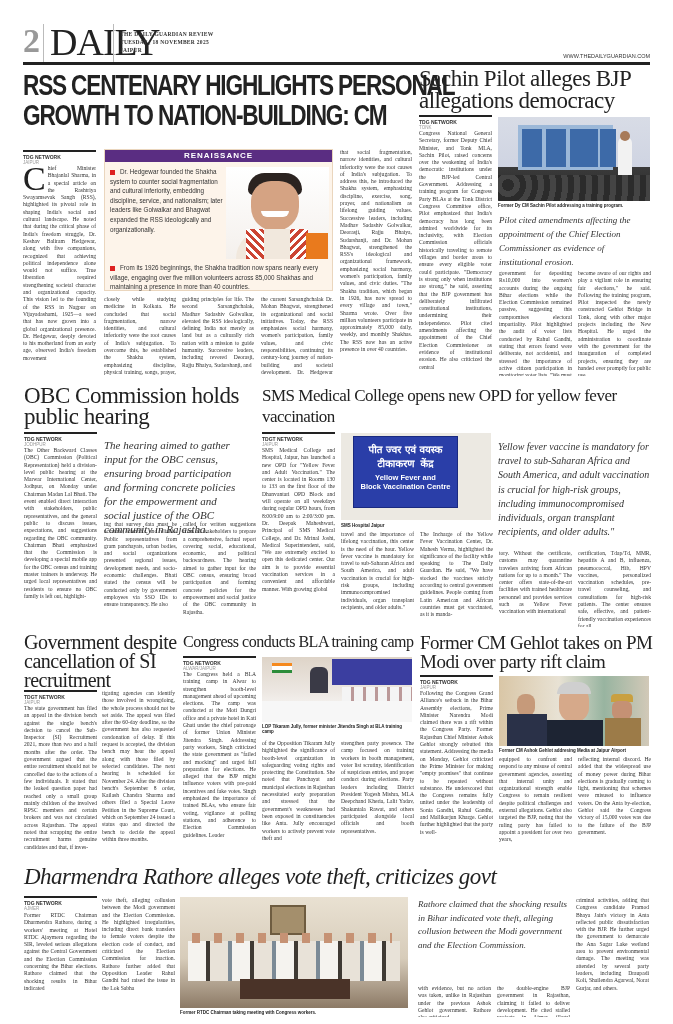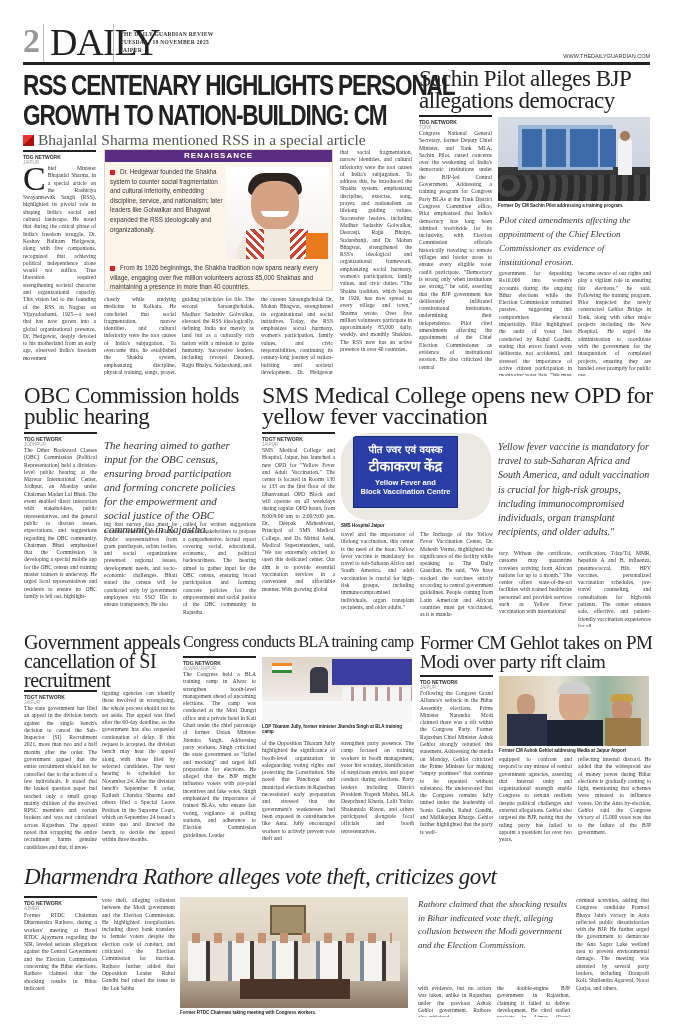--- a/index.html
+++ b/index.html
@@ -39,23 +39,20 @@
     <div>TUESDAY | 18 NOVEMBER 2025</div>
     <div>JAIPUR</div>
   </div>
   <div class="abs web">WWW.THEDAILYGUARDIAN.COM</div>
 </div>
 <div class="abs topline"></div>
 
 <div class="abs" style="left:23px;top:70px;width:305px;">
   <div class="hcond" style="font-size:29px;line-height:30px;white-space:nowrap;width:400px;">RSS CENTENARY HIGHLIGHTS PERSONAL</div>
   <div class="hcond" style="font-size:29px;line-height:30px;white-space:nowrap;width:400px;">GROWTH TO NATION-BUILDING: CM</div>
-  <div style="margin-top:1px;font-family:'Liberation Serif',serif;font-size:15.5px;color:#555;white-space:nowrap;">
-    <span style="display:inline-block;width:11px;height:11px;background:linear-gradient(135deg,#e33 50%,#a11 50%);margin-right:4px;vertical-align:-1px;"></span><span>Bhajanlal Sharma mentioned RSS in a special article</span>
-  </div>
 </div>
 <div class="abs byline" style="left:23px;top:150px;width:73px;">
     <div>TDG NETWORK</div>
     <span>JAIPUR</span>
   </div>
 <div class="abs txt" style="left:23px;top:165px;width:73px;height:210px;">
   <span style="float:left;font-size:34px;line-height:28px;margin-right:2px;font-family:'Liberation Serif',serif;color:#222;">C</span><span>hief Minister Bhajanlal Sharma, in a special article on the Rashtriya Swayamsevak Sangh (RSS), highlighted its pivotal role in shaping India's social and cultural landscape. He noted that during the critical phase of India's freedom struggle, Dr. Keshav Baliram Hedgewar, along with five companions, recognized that achieving political independence alone would not suffice. True liberation required strengthening societal character and organizational capacity. This vision led to the founding of the RSS in Nagpur on Vijayadashami, 1925—a seed that has now grown into a global organizational presence. Dr. Hedgewar, deeply devoted to his motherland from an early age, observed India's freedom movement</span>
 </div>
 
 <div class="abs box" style="left:104px;top:149px;width:229px;height:142px;">
@@ -105,42 +102,42 @@
 <div class="abs hserif" style="left:24px;top:385px;width:230px;font-size:23px;line-height:21px;">OBC Commission holds public hearing</div>
 <div class="abs byline" style="left:24px;top:432px;width:73px;">
     <div>TDG NETWORK</div>
     <span>JODHPUR</span>
   </div>
 <div class="abs txt" style="left:24px;top:447px;width:73px;height:180px;">The Other Backward Classes (OBC) Commission (Political Representation) held a division-level public hearing at the Marwar International Center, Jodhpur, on Monday under Chairman Madan Lal Bhati. The event enabled direct interaction with stakeholders, public representatives, and the general public to discuss issues, expectations, and suggestions regarding the OBC community. Chairman Bhati emphasized that the Commission is developing a special mobile app for the OBC census and training master trainers is underway. He urged local representatives and residents to ensure no OBC family is left out, highlight-</div>
 <div class="abs quote" style="left:104px;top:438px;width:138px;font-size:11px;line-height:14px;">The hearing aimed to gather input for the OBC census, ensuring broad participation and forming concrete policies for the empowerment and social justice of the OBC community in Rajastha.</div>
 <div class="abs txt" style="left:104px;top:521px;width:73px;height:106px;">ing that survey data must be accurate, scientific, and reliable. Public representatives from gram panchayats, urban bodies, and social organizations presented regional issues, development needs, and socio-economic challenges. Bhati stated the census will be conducted only by government employees via SSO IDs to ensure transparency. He also</div>
 <div class="abs txt" style="left:183px;top:521px;width:73px;height:106px;">called for written suggestions from all stakeholders to prepare a comprehensive, factual report covering social, educational, economic, and political backwardness. The hearing aimed to gather input for the OBC census, ensuring broad participation and forming concrete policies for the empowerment and social justice of the OBC community in Rajastha.</div>
 
-<div class="abs hserif" style="left:262px;top:385px;width:400px;font-size:24px;line-height:21px;">SMS Medical College opens new OPD for yellow fever vaccination</div>
+<div class="abs hserif" style="left:262px;top:385px;width:400px;font-size:17px;line-height:21px;">SMS Medical College opens new OPD for yellow fever vaccination</div>
 <div class="abs byline" style="left:262px;top:432px;width:73px;">
     <div>TDGT NETWORK</div>
     <span>JAIPUR</span>
   </div>
 <div class="abs txt" style="left:262px;top:447px;width:73px;height:180px;">SMS Medical College and Hospital, Jaipur, has launched a new OPD for "Yellow Fever and Adult Vaccination." The center is located in Rooms 130 to 133 on the first floor of the Dhanvantari OPD Block and will operate on all weekdays during regular OPD hours, from 8:00/9:00 am to 2:00/3:00 pm. Dr. Deepak Maheshwari, Principal of SMS Medical College, and Dr. Mrinal Joshi, Medical Superintendent, said, "We are extremely excited to open this dedicated center. Our aim is to provide essential vaccination services in a convenient and affordable manner. With growing global</div>
-<div class="abs photo" style="left:341px;top:433px;width:150px;height:87px;background:#ece9e2;border-radius:27px;">
+<div class="abs photo" style="left:341px;top:433px;width:150px;height:87px;background:#ece9e2;">
   <div class="abs" style="left:12px;top:3px;width:105px;height:72px;background:#2a3ea8;border:1px solid #1a2a80;text-align:center;color:#fff;">
     <div style="font-family:'DejaVu Sans',sans-serif;font-size:10px;margin-top:5px;font-weight:bold;">पीत ज्वर एवं वयस्क</div>
-    <div style="font-family:Liberation Serif, serif;font-size:14px;font-weight:bold;">टीकाकरण केंद्र</div>
+    <div style="font-family:Liberation Mono, monospace;font-size:10px;font-weight:bold;">टीकाकरण केंद्र</div>
     <div style="font-family:'Liberation Sans',sans-serif;font-size:7.5px;font-weight:bold;margin-top:3px;">Yellow Fever and</div>
     <div style="font-family:'Liberation Sans',sans-serif;font-size:7.5px;font-weight:bold;">Block Vaccination Centre</div>
   </div>
 </div>
 <div class="abs cap" style="left:341px;top:523px;width:150px;font-size:4.5px;">SMS Hospital Jaipur</div>
 <div class="abs quote" style="left:498px;top:440px;width:155px;font-size:10px;line-height:14.2px;">Yellow fever vaccine is mandatory for travel to sub-Saharan Africa and South America, and adult vaccination is crucial for high-risk groups, including immunocompromised individuals, organ transplant recipients, and older adults."</div>
 <div class="abs txt" style="left:341px;top:531px;width:73px;height:96px;">travel and the importance of lifelong vaccination, this center is the need of the hour. Yellow fever vaccine is mandatory for travel to sub-Saharan Africa and South America, and adult vaccination is crucial for high-risk groups, including immunocompromised individuals, organ transplant recipients, and older adults."</div>
 <div class="abs txt" style="left:420px;top:531px;width:73px;height:96px;">The Incharge of the Yellow Fever Vaccination Center, Dr. Mahesh Verma, highlighted the significance of the facility while speaking to The Daily Guardian. He said, "We have stocked the vaccines strictly according to central government guidelines. People coming from Latin American and African countries must get vaccinated, as it is manda-</div>
 <div class="abs txt" style="left:499px;top:550px;width:73px;height:77px;">tory. Without the certificate, customs may quarantine travelers arriving from African nations for up to a month." The center offers state-of-the-art facilities with trained healthcare personnel and provides services such as Yellow Fever vaccination with international</div>
 <div class="abs txt" style="left:578px;top:550px;width:73px;height:77px;">certification, Tdap/Td, MMR, hepatitis A and B, influenza, pneumococcal, Hib, HPV vaccines, personalized vaccination schedules, pre-travel counseling, and consultations for high-risk patients. The center ensures safe, effective, and patient-friendly vaccination experiences for all.</div>
 
-<div class="abs hserif" style="left:24px;top:633px;width:160px;font-size:20px;line-height:19px;">Government appeals cancellation of SI recruitment</div>
+<div class="abs hserif" style="left:24px;top:633px;width:160px;font-size:20px;line-height:19px;">Government despite cancellation of SI recruitment</div>
 <div class="abs byline" style="left:24px;top:690px;width:73px;">
     <div>TDGT NETWORK</div>
     <span>JAIPUR</span>
   </div>
 <div class="abs txt" style="left:24px;top:705px;width:73px;height:152px;">The state government has filed an appeal in the division bench against the single bench's decision to cancel the Sub-Inspector (SI) Recruitment 2021, more than two and a half months after the order. The government argued that the entire recruitment should not be cancelled due to the actions of a few individuals. It stated that the leaked question paper had reached only a small group mainly children of the involved RPSC members and certain brokers and was not circulated across Rajasthan. The appeal noted that scrapping the entire recruitment harms genuine candidates and that, if inves-</div>
 <div class="abs txt" style="left:102px;top:690px;width:73px;height:167px;">tigating agencies can identify those involved in wrongdoing, the whole process should not be set aside. The appeal was filed after the 60-day deadline, so the government has also requested condonation of delay. If this request is accepted, the division bench may hear the appeal along with those filed by selected candidates. The next hearing is scheduled for November 24. After the division bench's September 8 order, Kailash Chandra Sharma and others filed a Special Leave Petition in the Supreme Court, which on September 24 issued a status quo and directed the bench to decide the appeal within three months.</div>
 
 <div class="abs hserif" style="left:183px;top:634px;width:260px;font-size:16px;line-height:16px;white-space:nowrap;">Congress conducts BLA training camp</div>
 <div class="abs byline" style="left:183px;top:656px;width:73px;">
     <div>TDG NETWORK</div>

